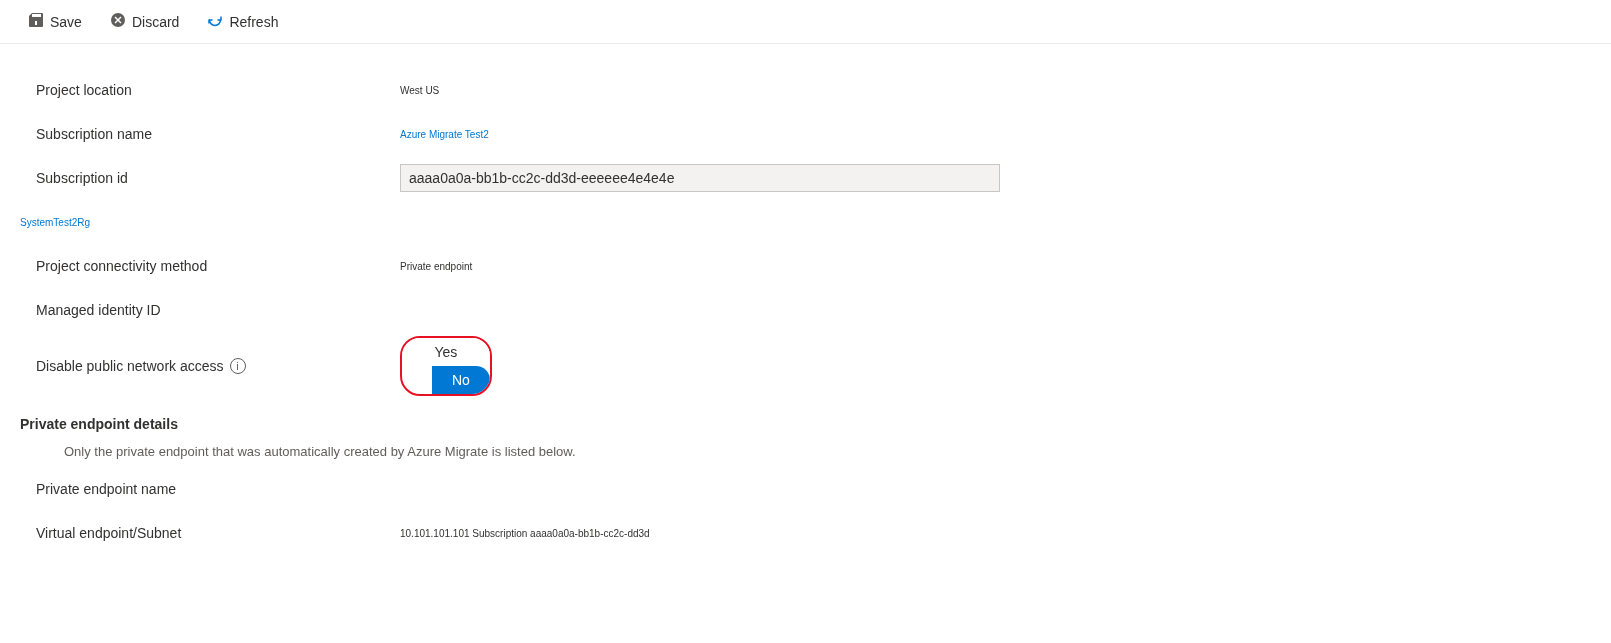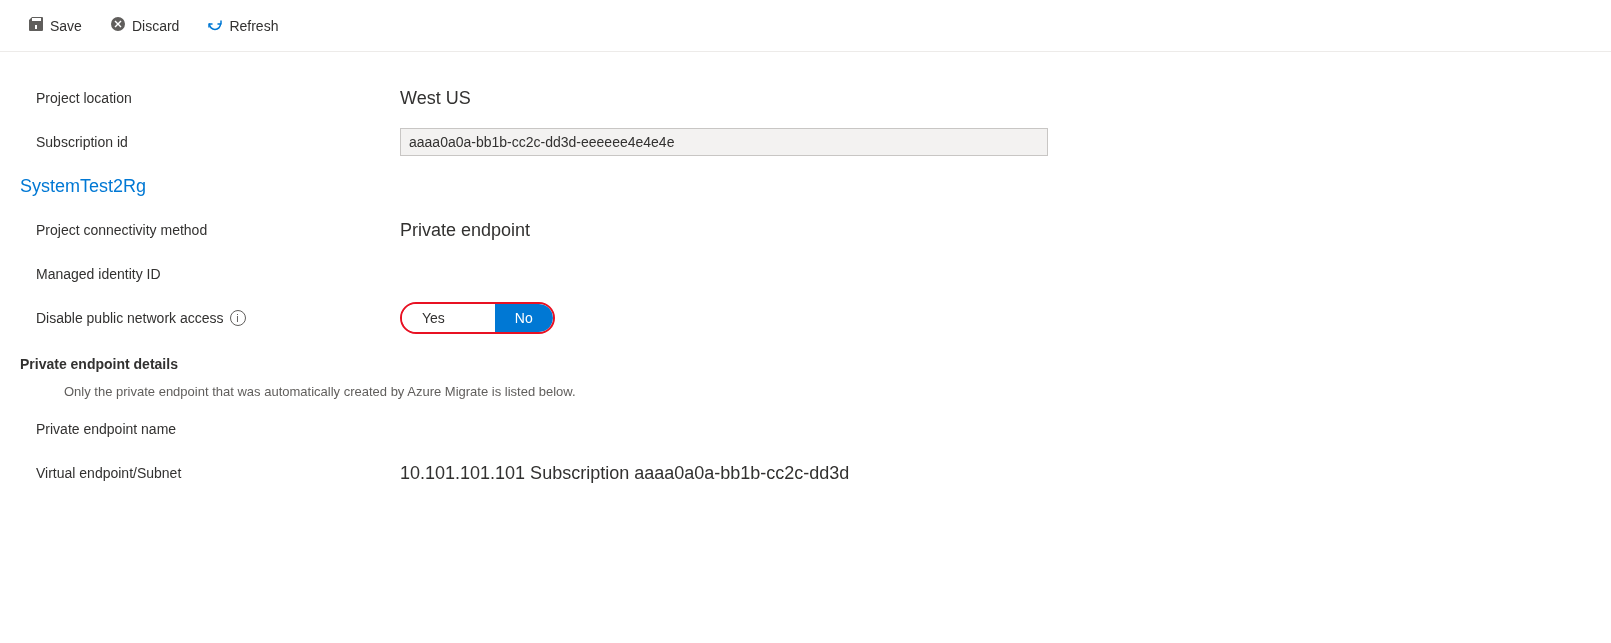--- a/index.html
+++ b/index.html
@@ -8,21 +8,21 @@
       font-size: 14px;
       color: #323130;
       background: #ffffff;
     }
 
     .toolbar {
       display: flex;
       align-items: center;
       padding: 8px 16px;
       border-bottom: 1px solid #edebe9;
-      height: 52px;
+      height: 44px;
       gap: 4px;
     }
 
     .toolbar-btn {
       display: flex;
       align-items: center;
       gap: 6px;
       padding: 6px 12px;
       background: none;
       border: none;
@@ -55,37 +55,37 @@
     .field-label {
       font-size: 14px;
       color: #323130;
       display: flex;
       align-items: center;
       gap: 6px;
       margin-left: 16px;
     }
 
     .field-value {
-      font-size: 18px;
+      font-size: 10px;
       color: #323130;
     }
 
     .field-value.link {
       color: #0078d4;
       cursor: pointer;
       text-decoration: none;
     }
 
     .field-value.input-style {
       background: #f3f2f1;
       border: 1px solid #c8c6c4;
       padding: 5px 8px;
       font-size: 14px;
       color: #323130;
-      width: 648px;
+      width: 600px;
       max-width: 100%;
     }
 
     .info-icon {
       width: 16px;
       height: 16px;
       border-radius: 50%;
       border: 1px solid #605e5c;
       display: inline-flex;
       align-items: center;
@@ -95,20 +95,21 @@
       cursor: pointer;
       flex-shrink: 0;
     }
 
     .toggle-group {
       display: flex;
       border-radius: 20px;
       overflow: hidden;
       border: 2px solid #e81123;
       width: fit-content;
+      flex-direction: column;
     }
 
     .toggle-option {
       padding: 6px 20px;
       font-size: 14px;
       cursor: pointer;
       background: #ffffff;
       color: #323130;
       border: none;
       outline: none;
@@ -181,20 +182,24 @@
   </button>
 </div>
 
 <div class="content">
 
   <div class="field-row">
     <span class="field-label">Project location</span>
     <span class="field-value">West US</span>
   </div>
 
+  <div class="field-row">
+    <span class="field-label">Subscription name</span>
+    <a class="field-value link">Azure Migrate Test2</a>
+  </div>
 
   <div class="field-row">
     <span class="field-label">Subscription id</span>
     <span class="field-value input-style">aaaa0a0a-bb1b-cc2c-dd3d-eeeeee4e4e4e</span>
   </div>
 
   <div class="field-row">
     <a class="field-value link">SystemTest2Rg</a>
   </div>
 

